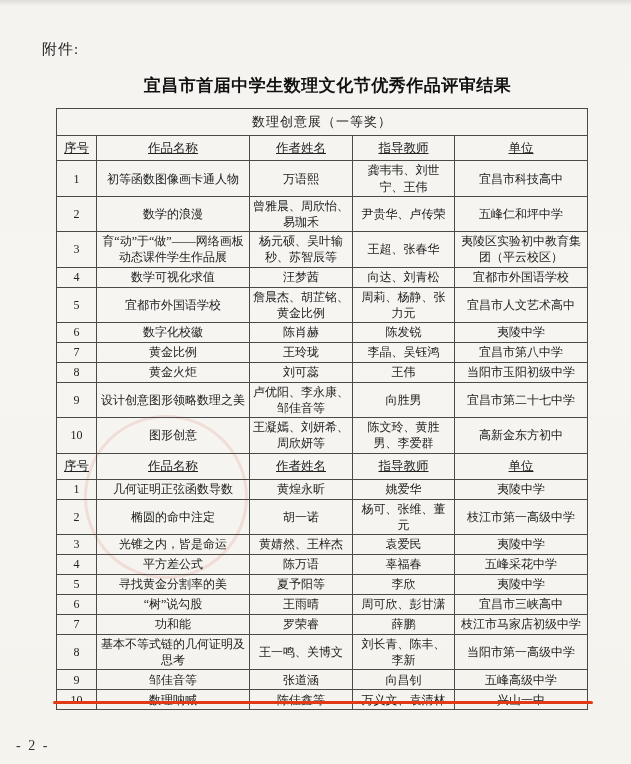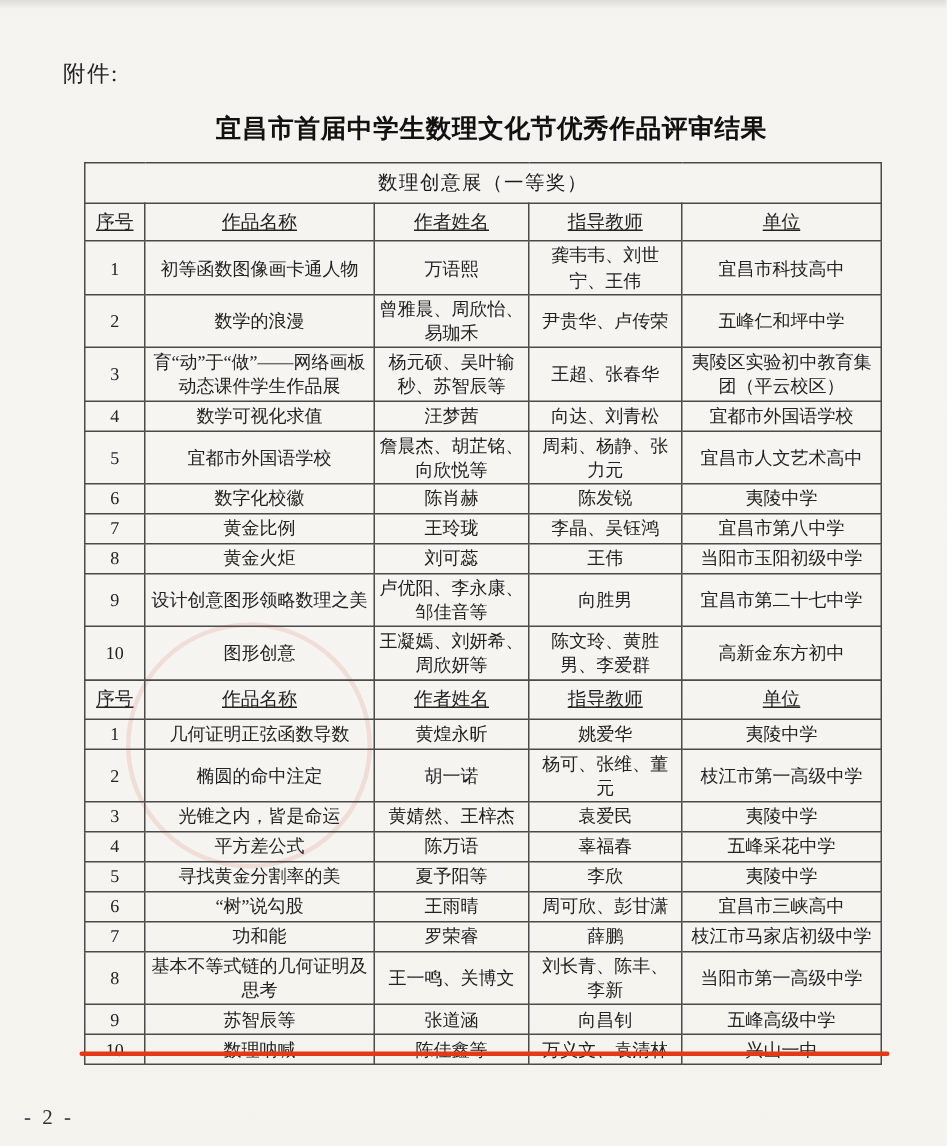--- a/index.html
+++ b/index.html
@@ -122,21 +122,21 @@
           <tr>
             <td>4</td>
             <td>数学可视化求值</td>
             <td>汪梦茜</td>
             <td>向达、刘青松</td>
             <td>宜都市外国语学校</td>
           </tr>
           <tr>
             <td>5</td>
             <td>宜都市外国语学校</td>
-            <td>詹晨杰、胡芷铭、向欣悦等</td>
+            <td>詹晨杰、胡芷铭、黄金比例</td>
             <td>周莉、杨静、张力元</td>
             <td>宜昌市人文艺术高中</td>
           </tr>
           <tr>
             <td>6</td>
             <td>数字化校徽</td>
             <td>陈肖赫</td>
             <td>陈发锐</td>
             <td>夷陵中学</td>
           </tr>
@@ -237,21 +237,21 @@
           </tr>
           <tr>
             <td>8</td>
             <td>基本不等式链的几何证明及思考</td>
             <td>王一鸣、关博文</td>
             <td>刘长青、陈丰、李新</td>
             <td>当阳市第一高级中学</td>
           </tr>
           <tr>
             <td>9</td>
-            <td>苏智辰等</td>
+            <td>邹佳音等</td>
             <td>张道涵</td>
             <td>向昌钊</td>
             <td>五峰高级中学</td>
           </tr>
           <tr>
             <td>10</td>
             <td>数理呐喊</td>
             <td>陈佳鑫等</td>
             <td>万义文、袁清林</td>
             <td>兴山一中</td>

